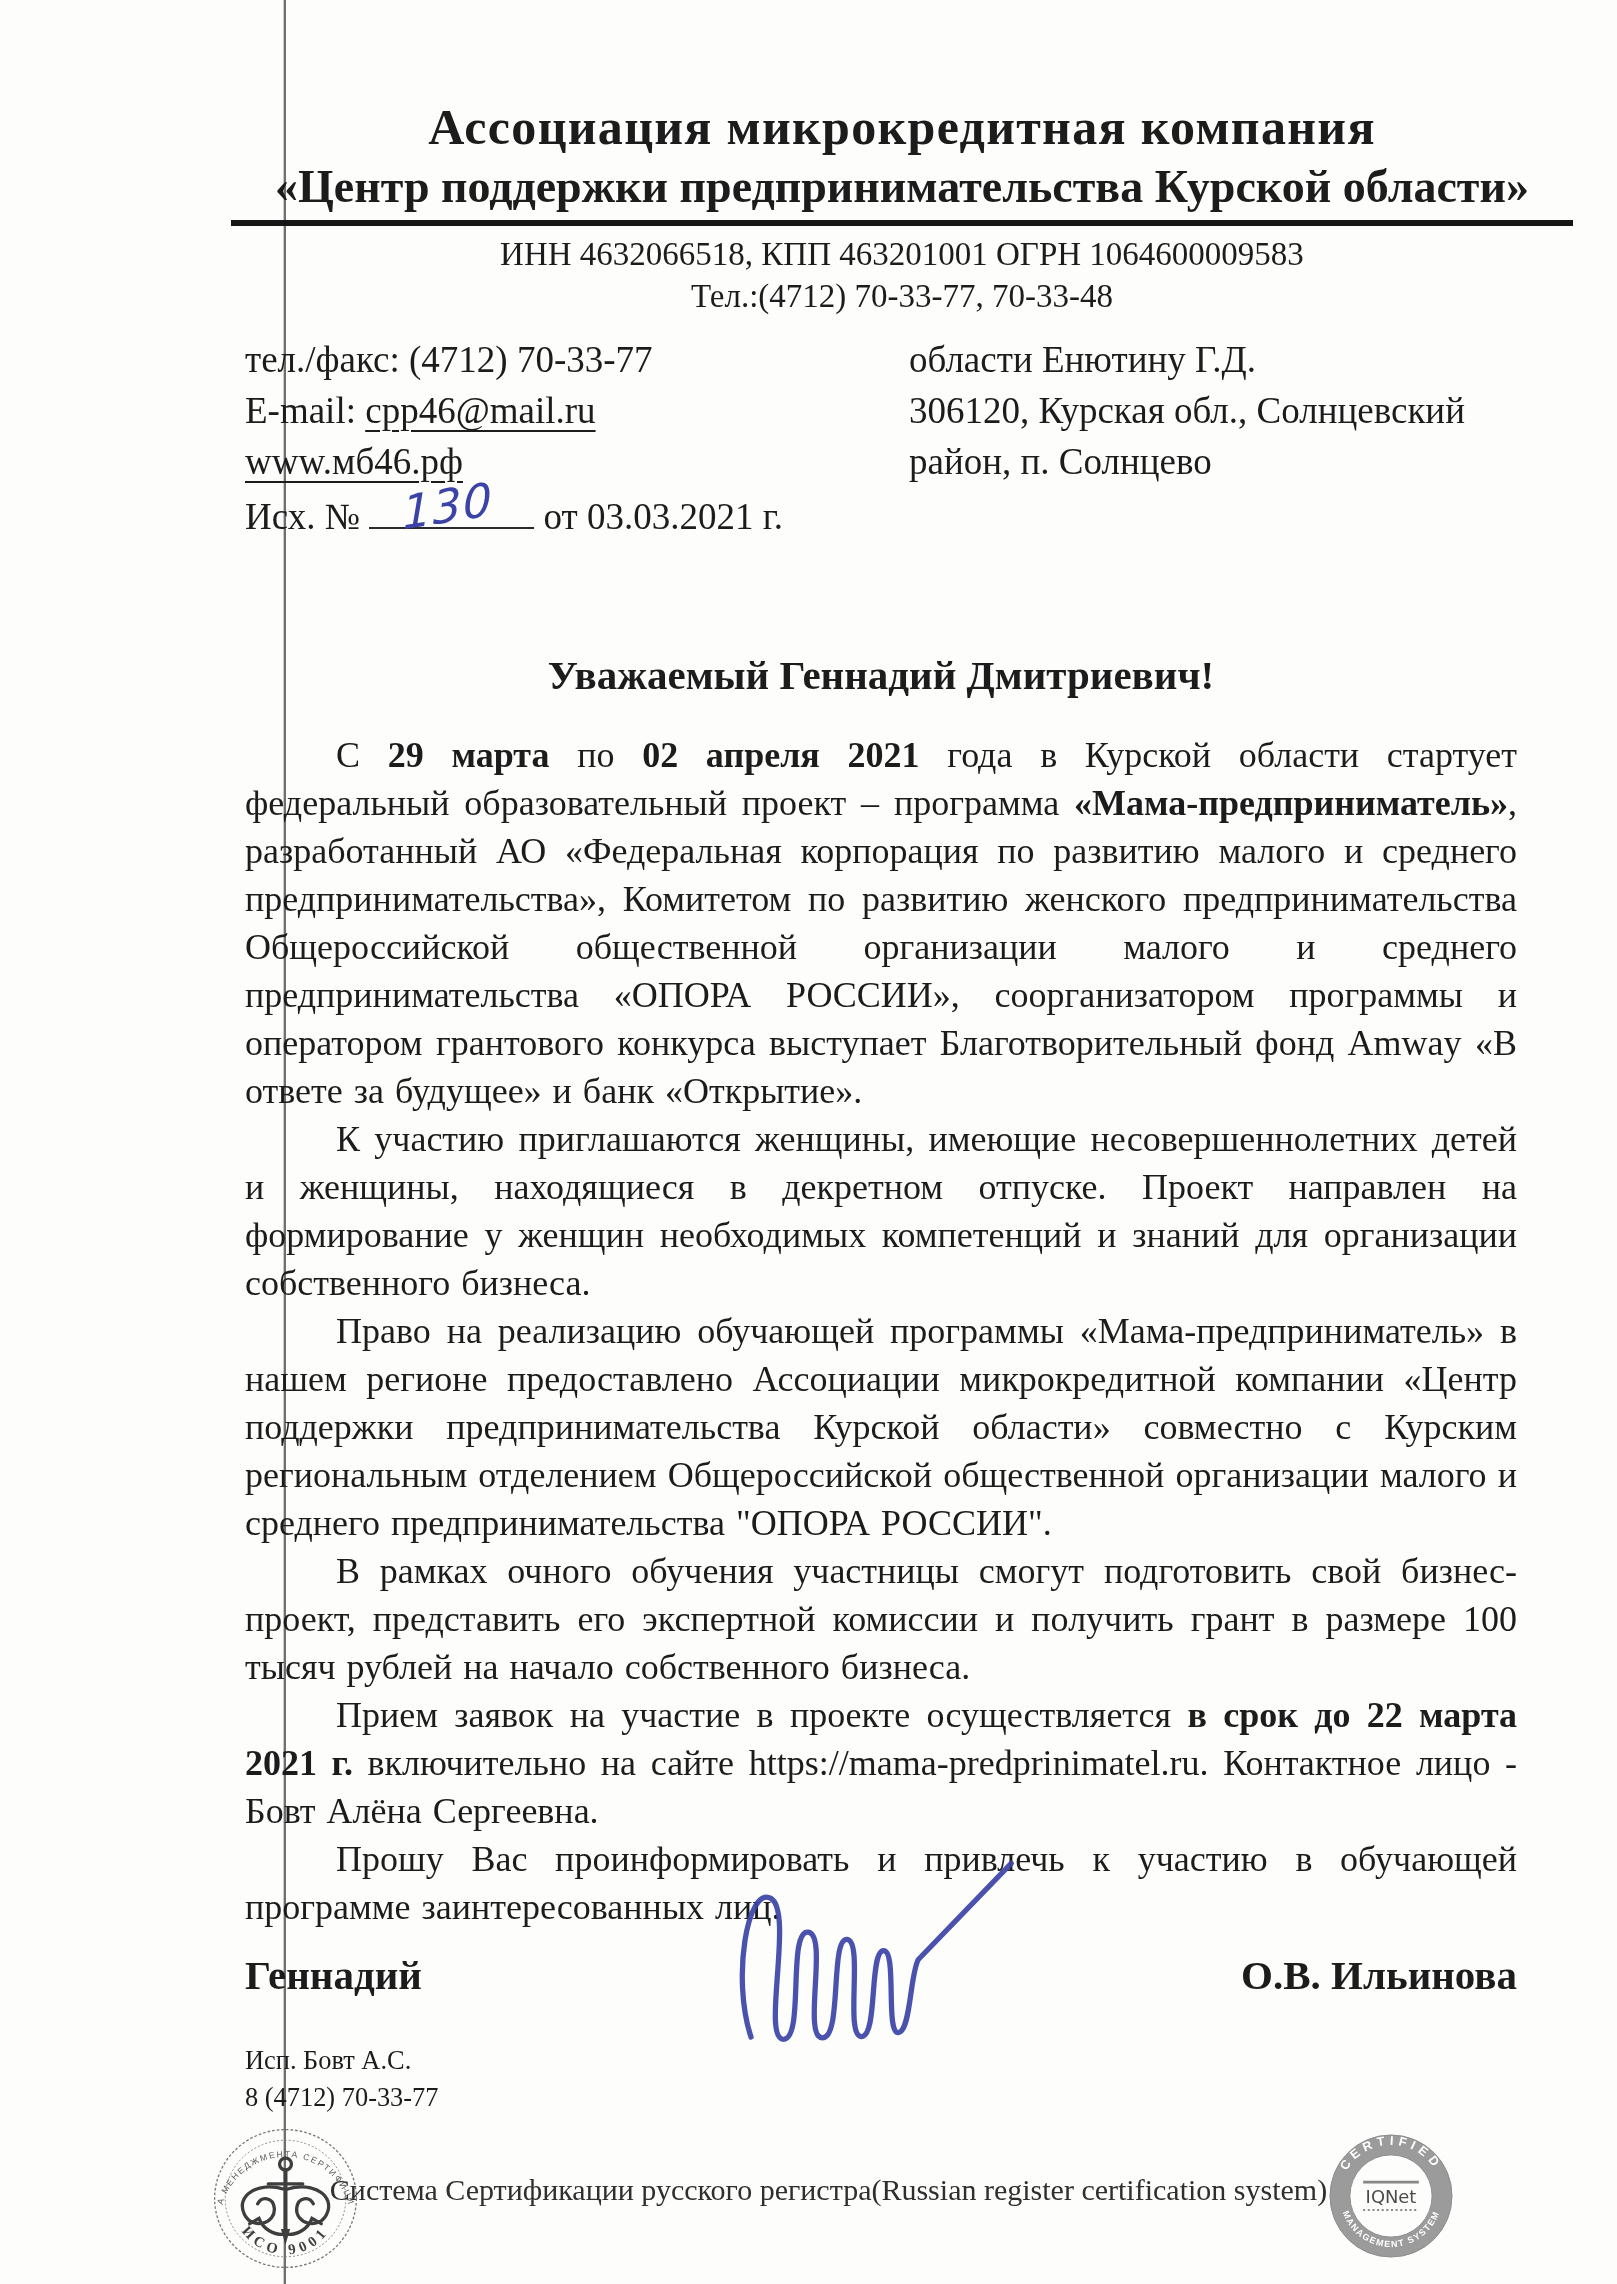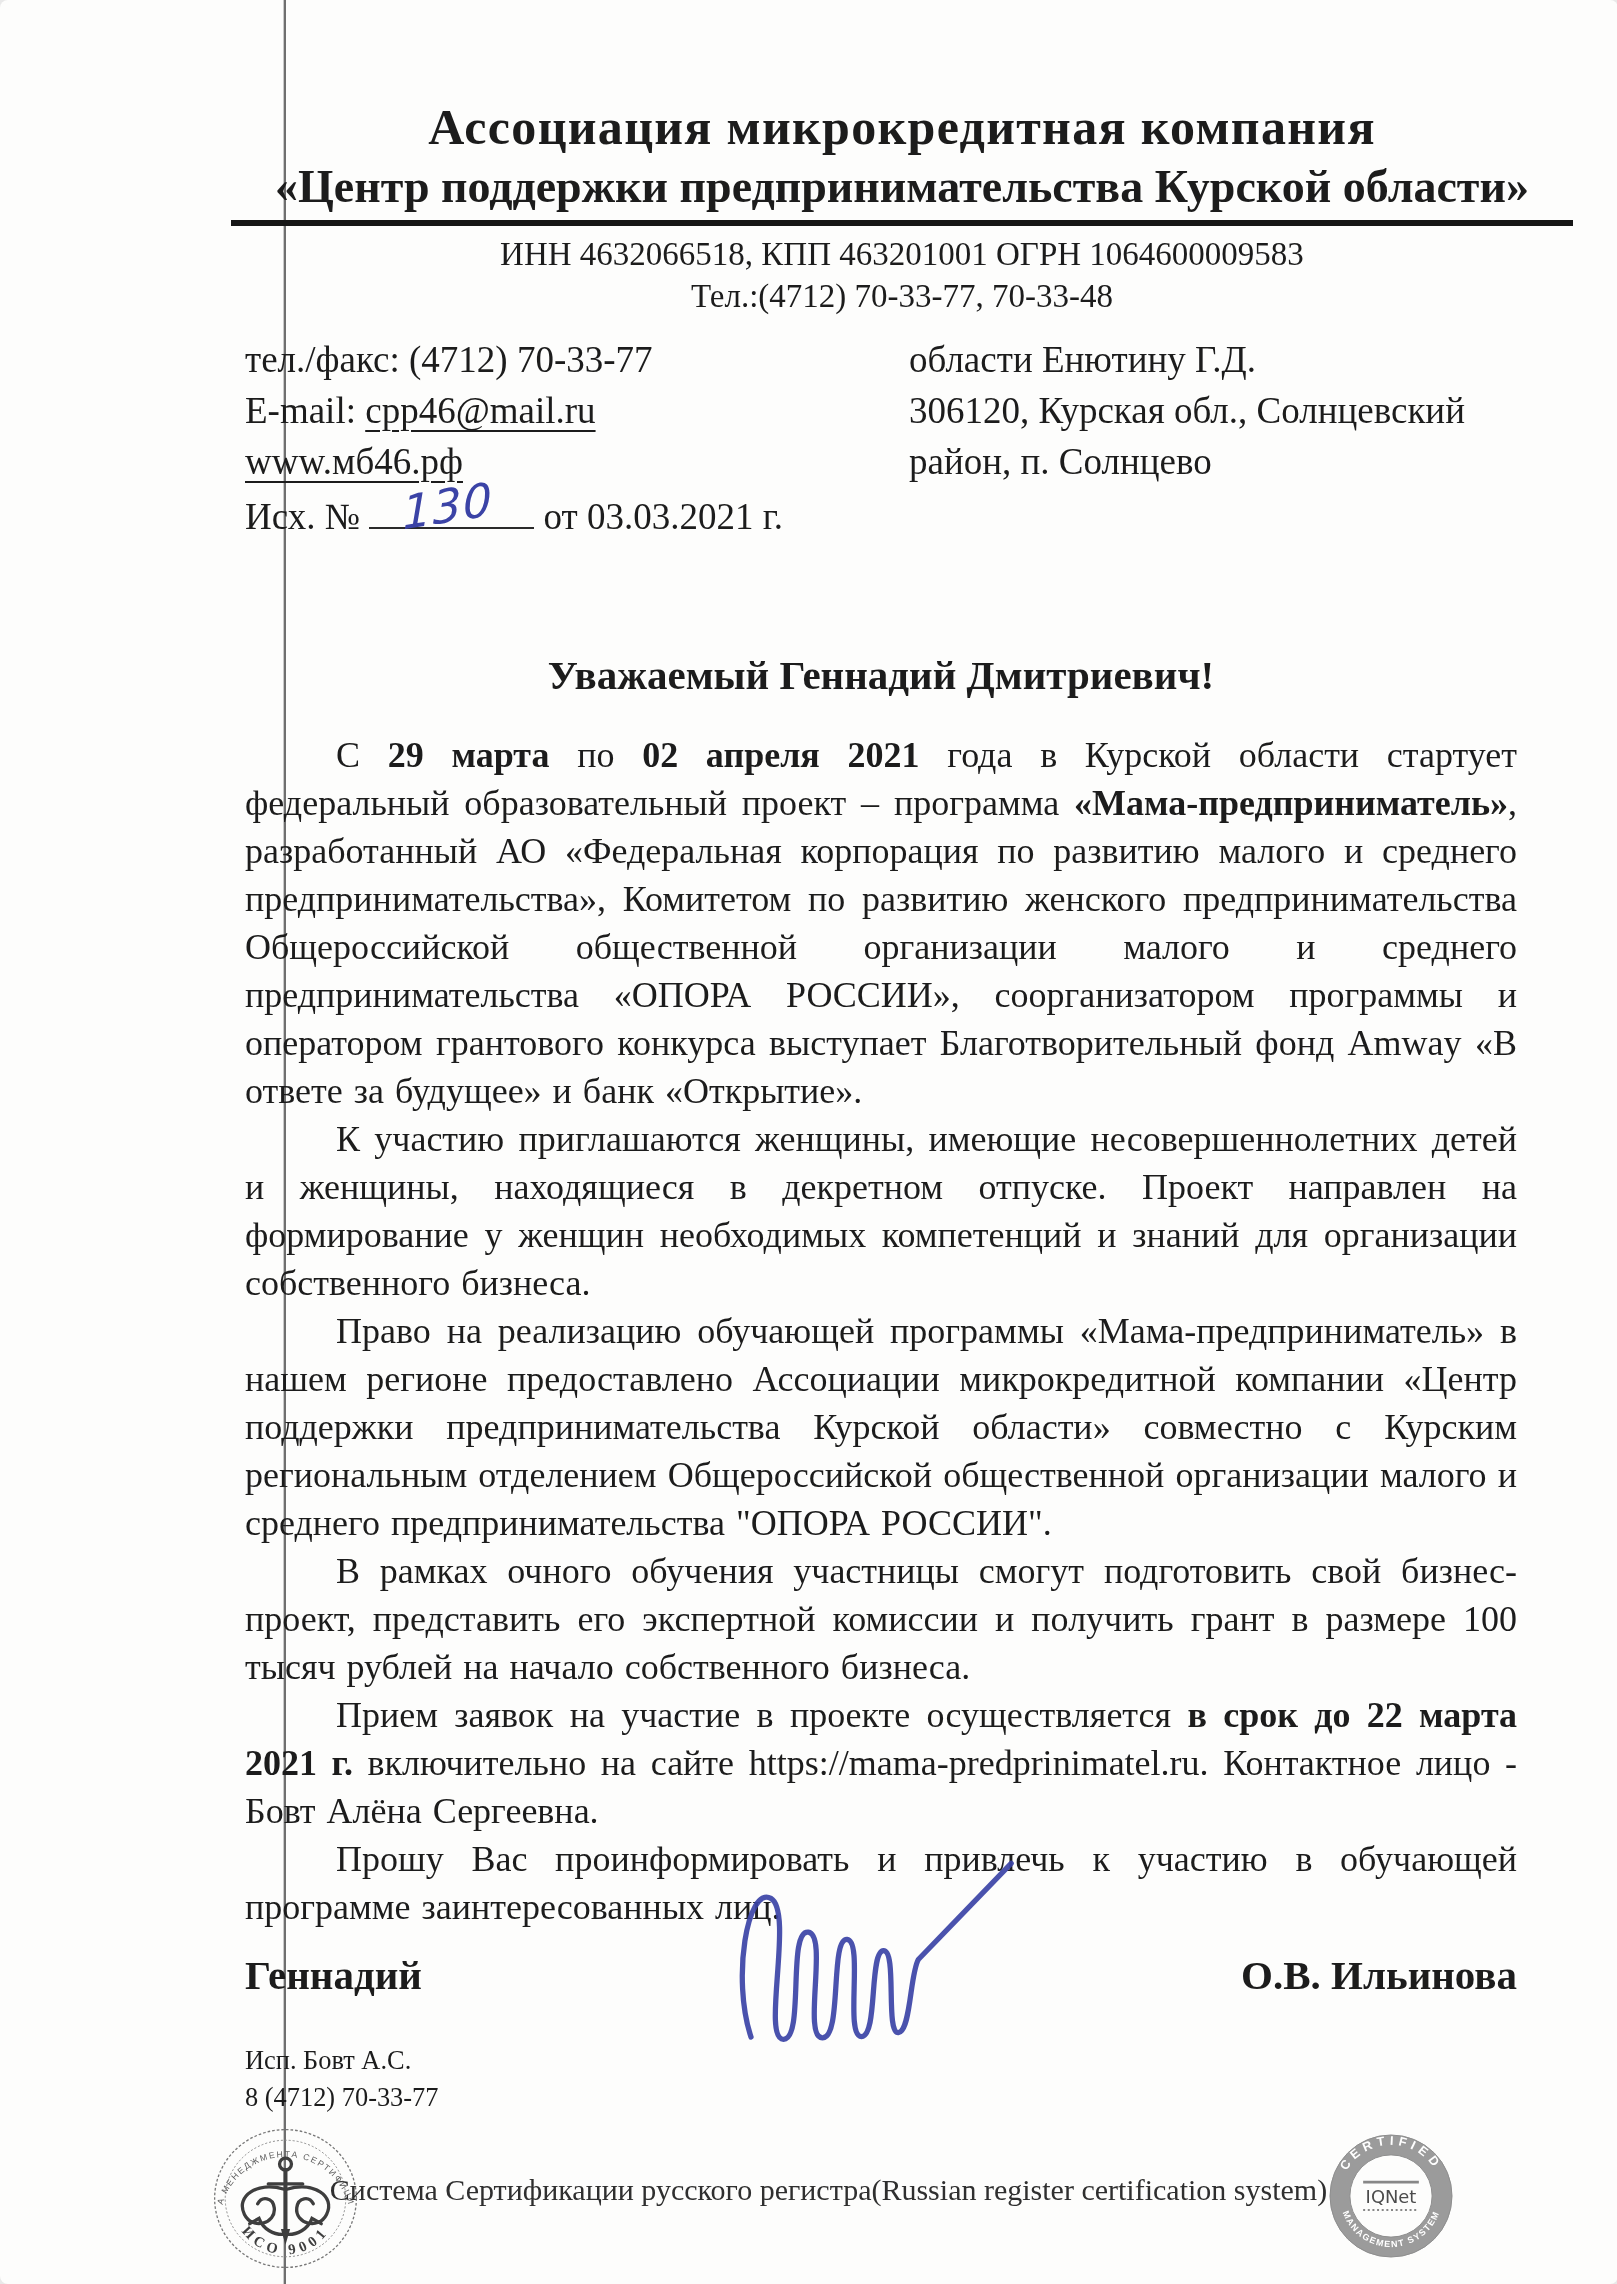--- a/index.html
+++ b/index.html
@@ -1,18 +1,18 @@
 <!DOCTYPE html>
 <html style="font-size:10.6px"><head>
 <meta charset="utf-8">
 <style>
   html,body{margin:0;padding:0;}
   body{width:1618px;height:2284px;background:#e9e9e9;}
   .page{position:relative;width:1618px;height:2284px;background:#fdfdfc;overflow:hidden;
-        font-family:"Liberation Serif", serif;color:#1c1c1c;border-radius:8px;}
+        font-family:"Liberation Serif", serif;color:#1c1c1c;}
   
   .scanline{position:absolute;top:0;bottom:0;left:284px;width:2px;background:#6f6f6f;}
   .scanline:before{content:"";position:absolute;left:-1.3px;top:0;bottom:0;width:0.7px;background:#c9c9c9;}
 
   
   .header{position:absolute;left:231px;width:1342px;top:98px;text-align:center;}
   .h-line1{font-size:50px;font-weight:bold;letter-spacing:1.3px;white-space:nowrap;}
   .h-line2{font-size:46px;font-weight:bold;margin-top:4px;white-space:nowrap;}
   .h-rule{height:6px;background:#161616;margin-top:6.6px;}
   .h-req{font-size:33px;margin-top:10.6px;}

